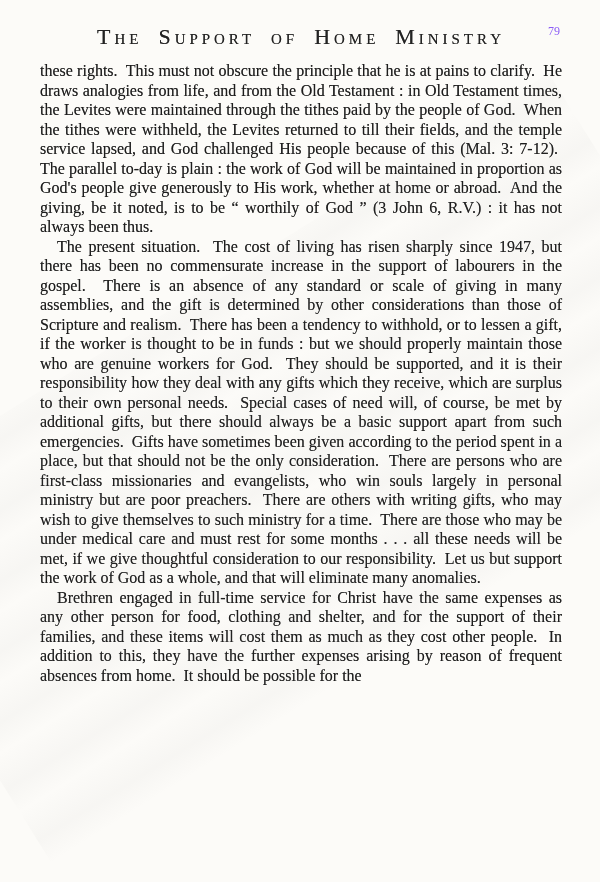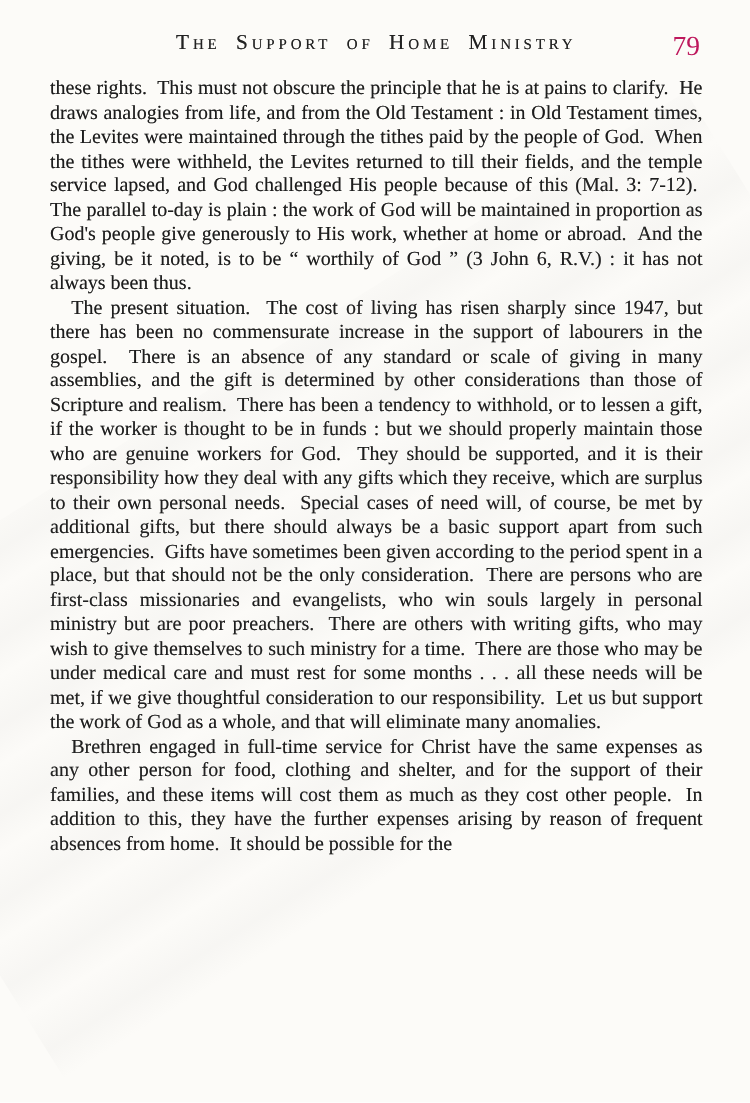--- a/index.html
+++ b/index.html
@@ -34,33 +34,33 @@
     );
     pointer-events: none;
   }
   .header {
     position: relative;
     height: 24px;
     margin-top: 4px;
   }
   .running-title {
     text-align: center;
-    font-size: 17px;
+    font-size: 22px;
     font-variant: small-caps;
     letter-spacing: 0.18em;
     word-spacing: 0.30em;
     color: #222;
     text-shadow: 0 0 0.4px rgba(0,0,0,0.55);
   }
   .page-number {
     position: absolute;
     right: 2px;
     top: 0;
-    font-size: 22px;
-    color: #be185d;
+    font-size: 12px;
+    color: #8b5cf6;
   }
   .page-body {
     margin-top: 13px;
     font-size: 16px;
     line-height: 19.5px;
     text-align: justify;
     text-shadow: 0 0 0.4px rgba(0,0,0,0.5);
   }
   .page-body p {
     margin: 0;

